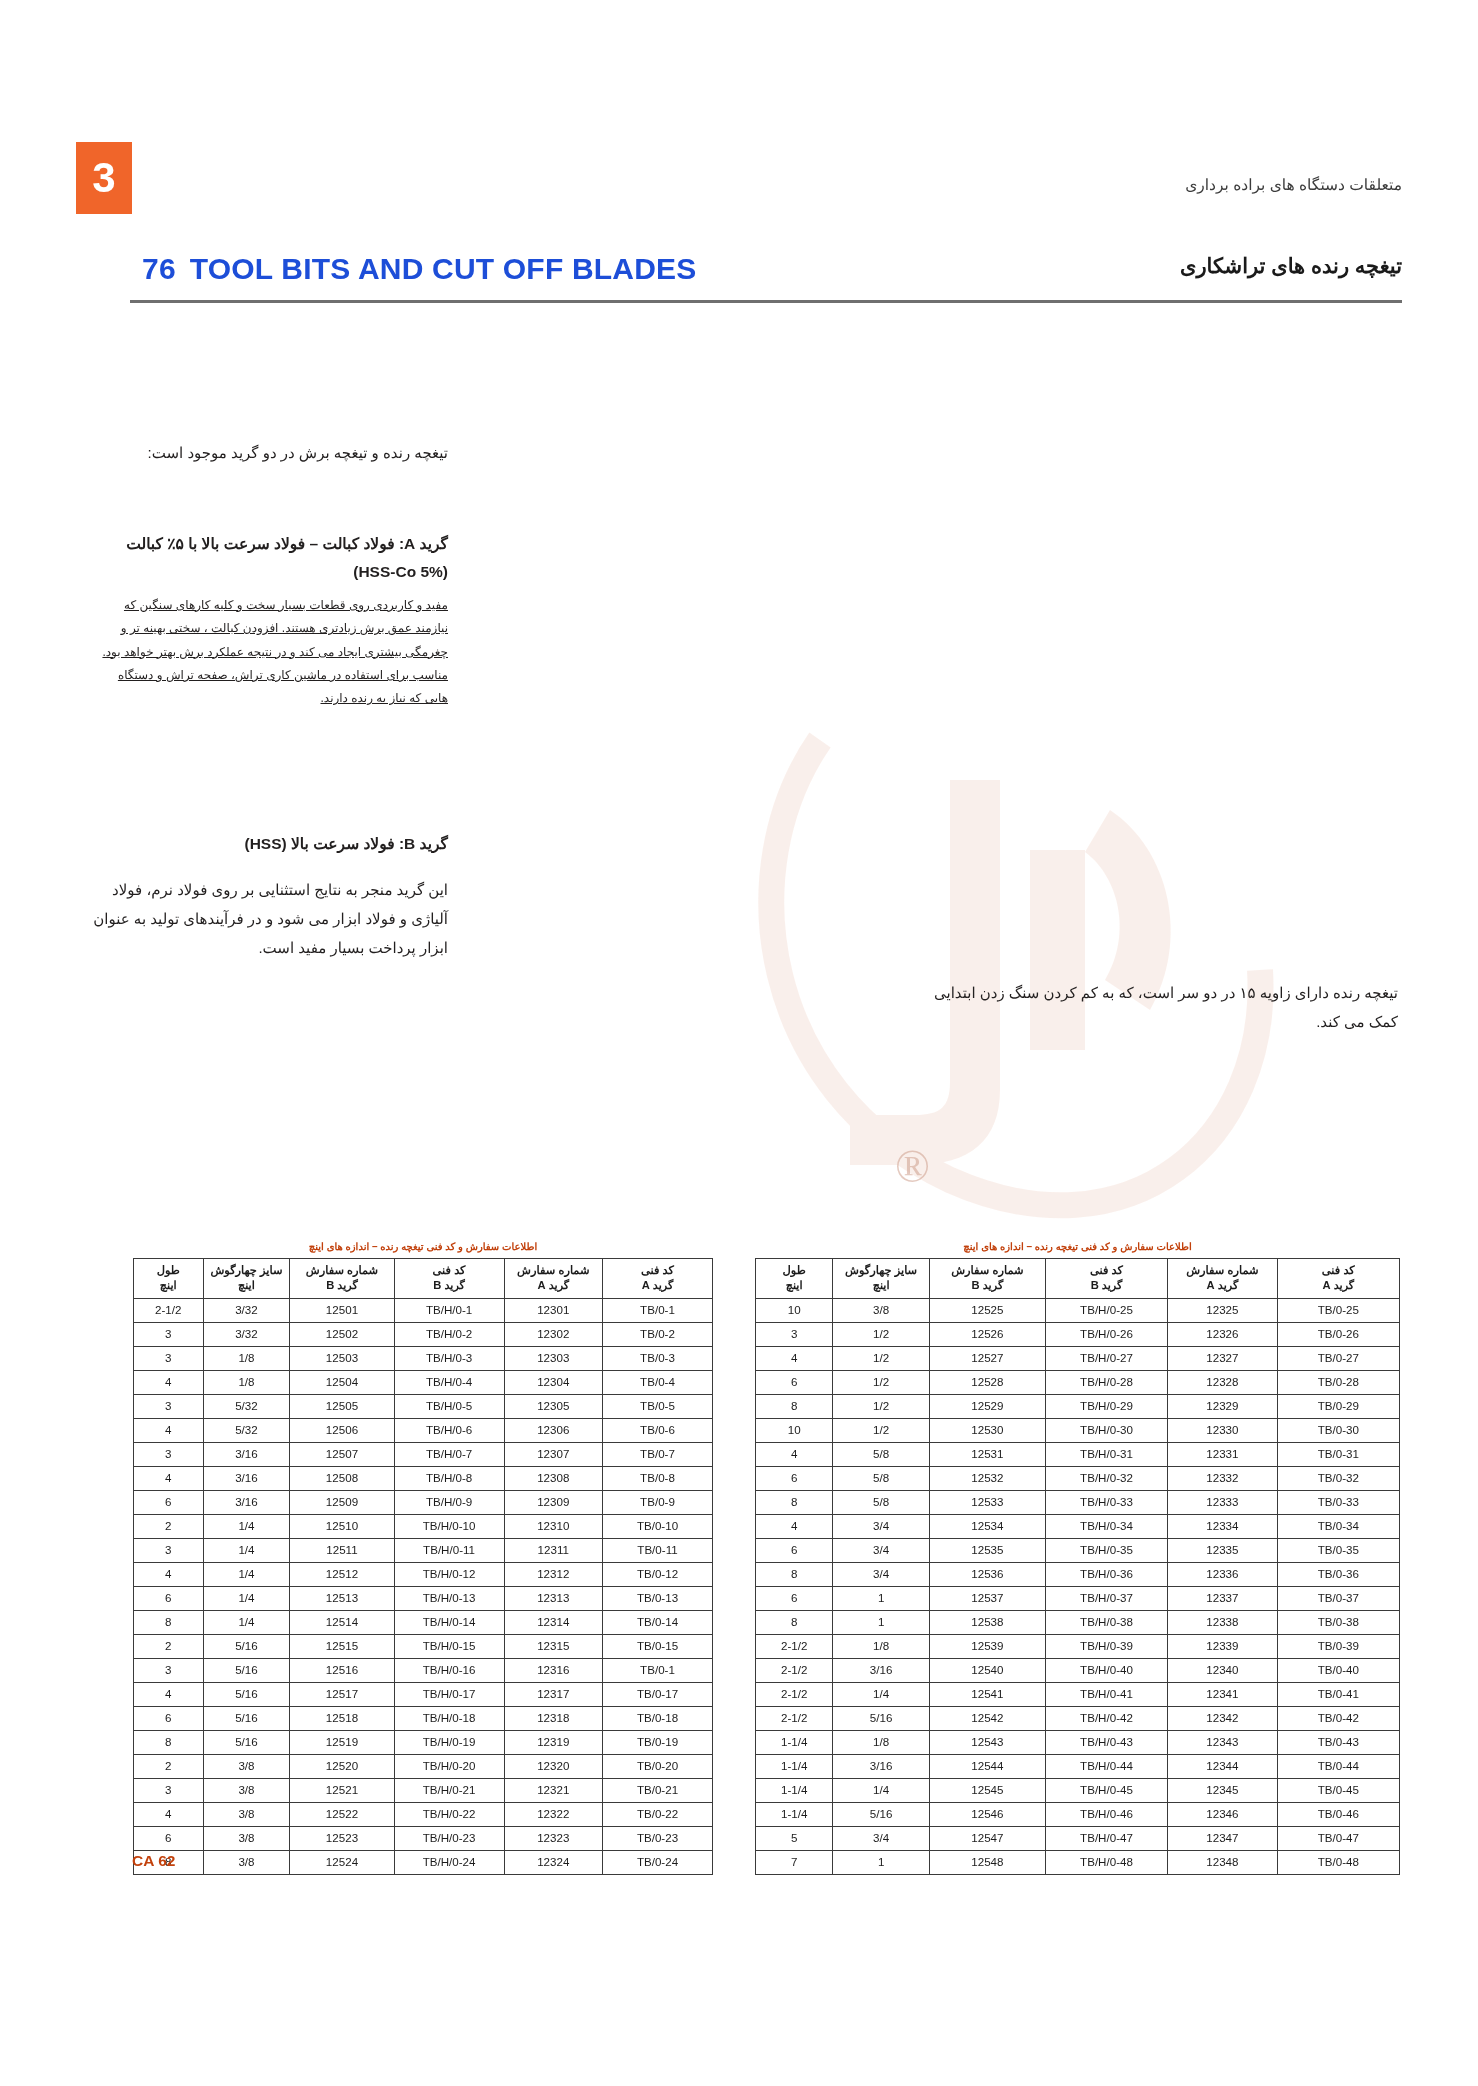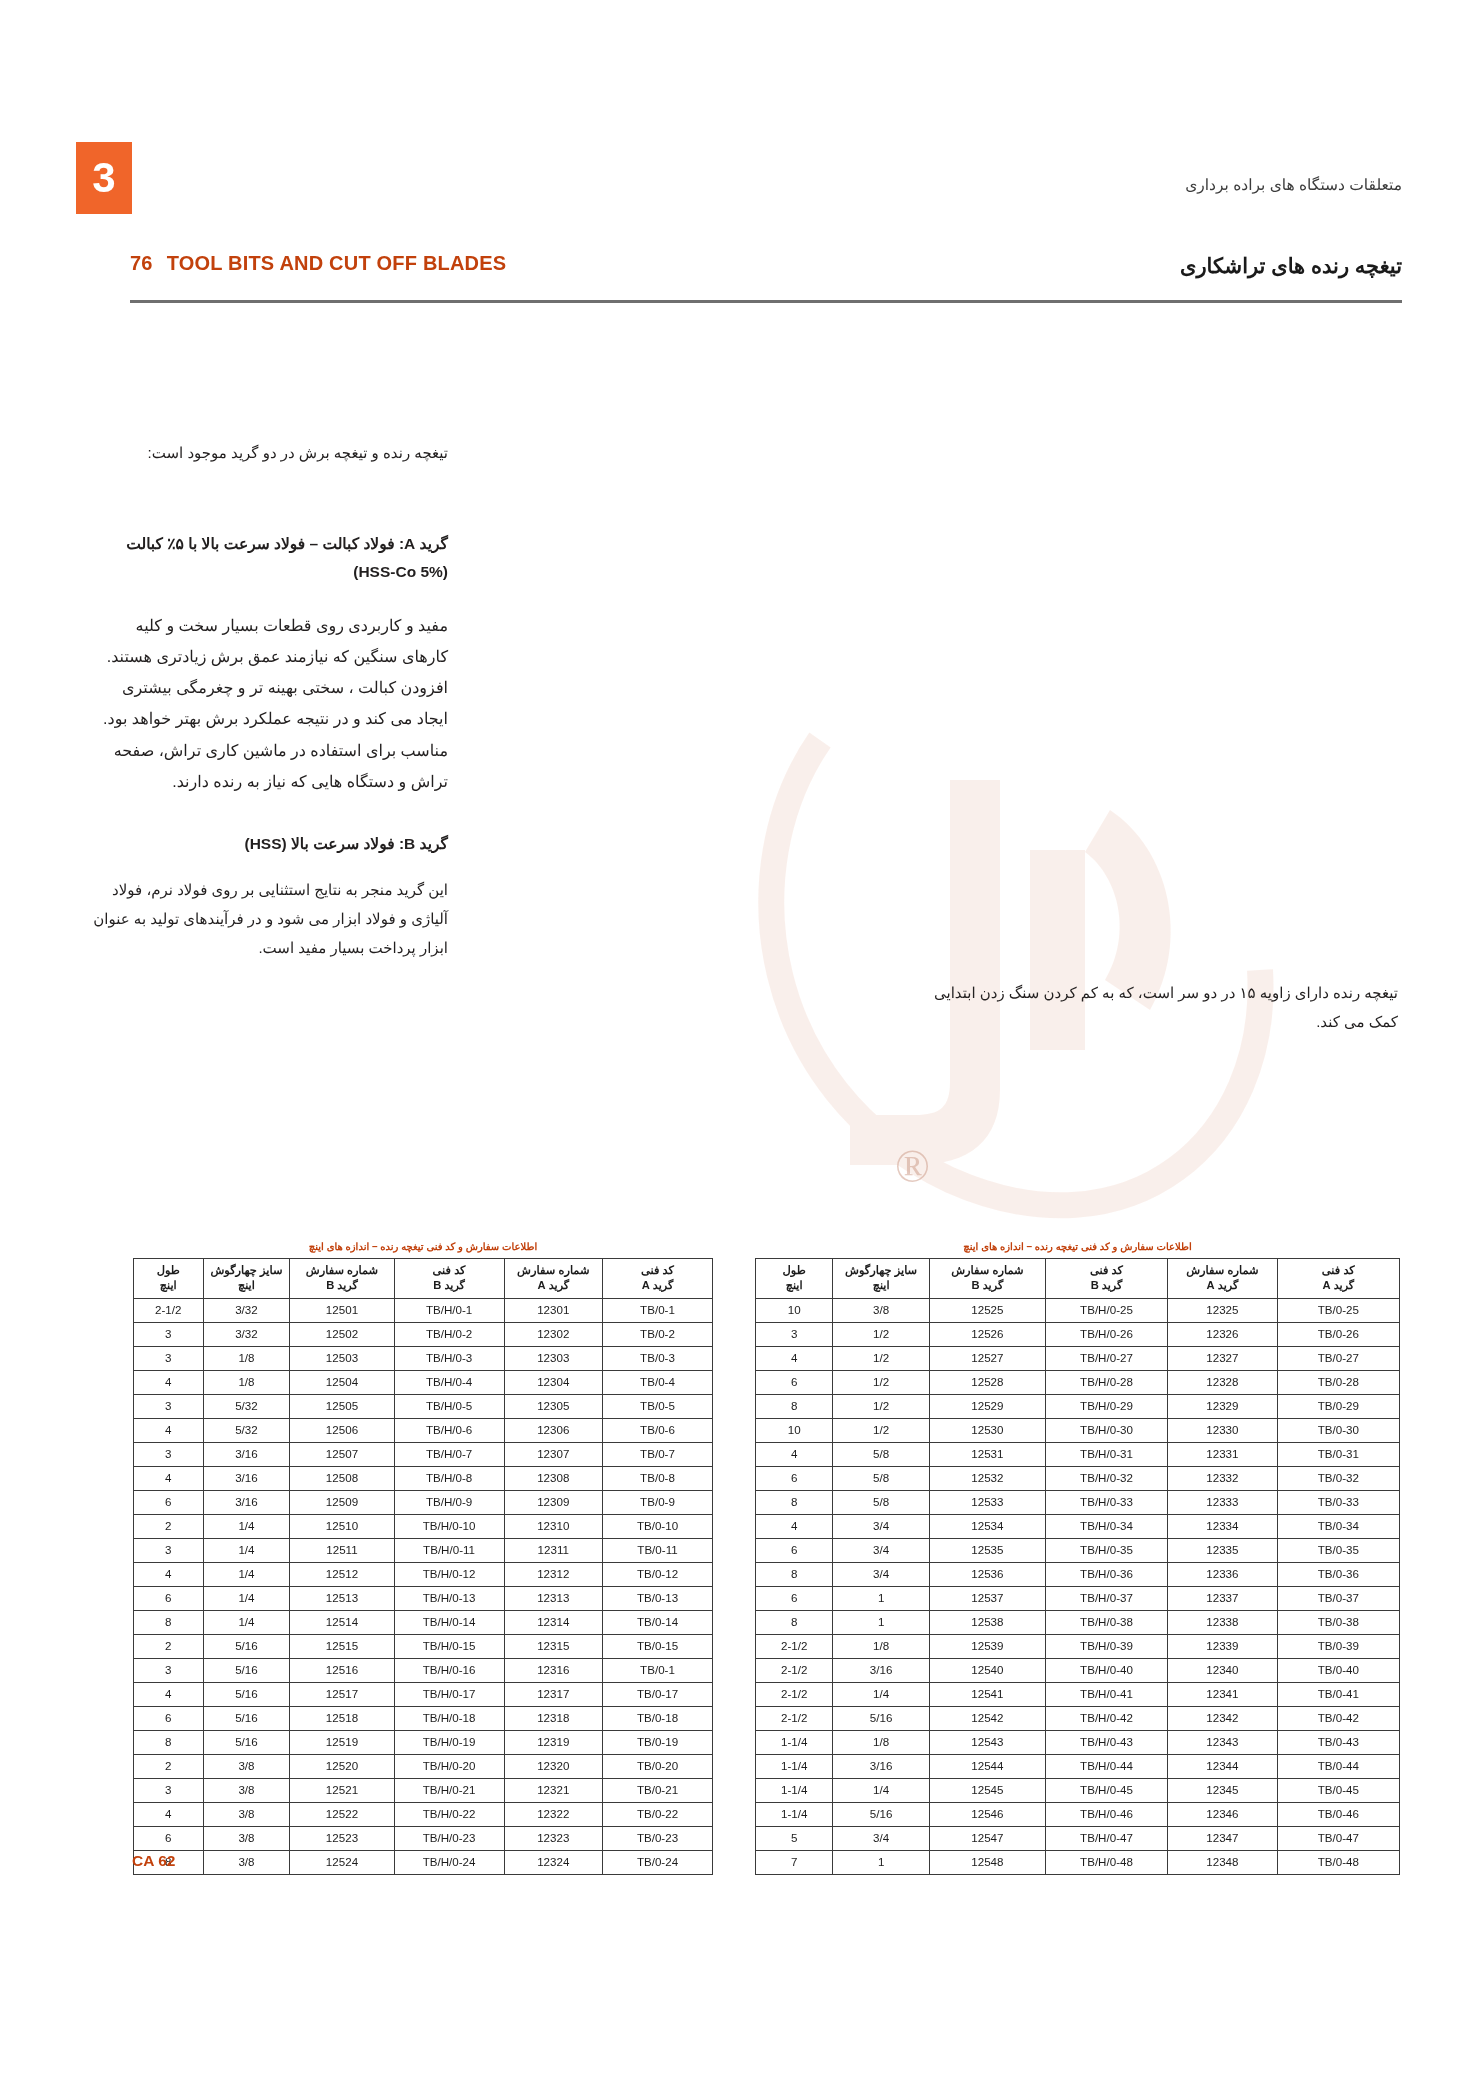--- a/index.html
+++ b/index.html
@@ -26,45 +26,45 @@
   .chapter-caption{
     position:absolute;right:76px;top:176px;left:150px;
     text-align:right;
     font-size:15.5px;color:#3b3b3b;
     direction:rtl;
   }
   .title-row{
     position:absolute;left:130px;right:76px;top:252px;height:40px;
   }
   .title-en{
-    position:absolute;left:0;top:0;
-    font-size:20px;font-weight:bold;letter-spacing:.2px;
+    position:absolute;left:12px;top:0;
+    font-size:30px;font-weight:bold;letter-spacing:.2px;
     font-family:"Liberation Sans", sans-serif;
-    color:#c2410c;
+    color:#1d4ed8;
     direction:ltr;
   }
   .title-en .num{margin-right:14px;}
   .title-fa{
     position:absolute;right:0;top:2px;
     font-size:21px;font-weight:bold;direction:rtl;color:#1a1a1a;
   }
   .title-rule{
     position:absolute;left:130px;right:76px;top:300px;
     height:3px;background:#6f6f6f;
   }
 
   
   .txt{
     position:absolute;direction:rtl;text-align:right;
     font-size:15px;line-height:1.95;color:#221f1f;
   }
   #intro-text{left:80px;right:1030px;top:438px;}
   #grade-a-block{left:96px;right:1030px;top:530px;}
   #grade-a-head{font-weight:bold;font-size:15.5px;line-height:1.8;}
-  #grade-a-body{margin-top:24px;font-size:16px;line-height:1.95;}
+  #grade-a-body{margin-top:8px;font-size:12px;line-height:1.95;text-decoration:underline;}
   #grade-b-block{left:80px;right:1030px;top:830px;}
   #grade-b-head{font-weight:bold;font-size:15.5px;line-height:1.8;}
   #grade-b-body{margin-top:17px;font-size:15px;line-height:1.95;}
   #angle-note{left:920px;right:80px;top:978px;text-align:right;}
 
   
   .watermark{
     position:absolute;left:700px;top:620px;width:620px;height:680px;
     opacity:.13;pointer-events:none;
   }

